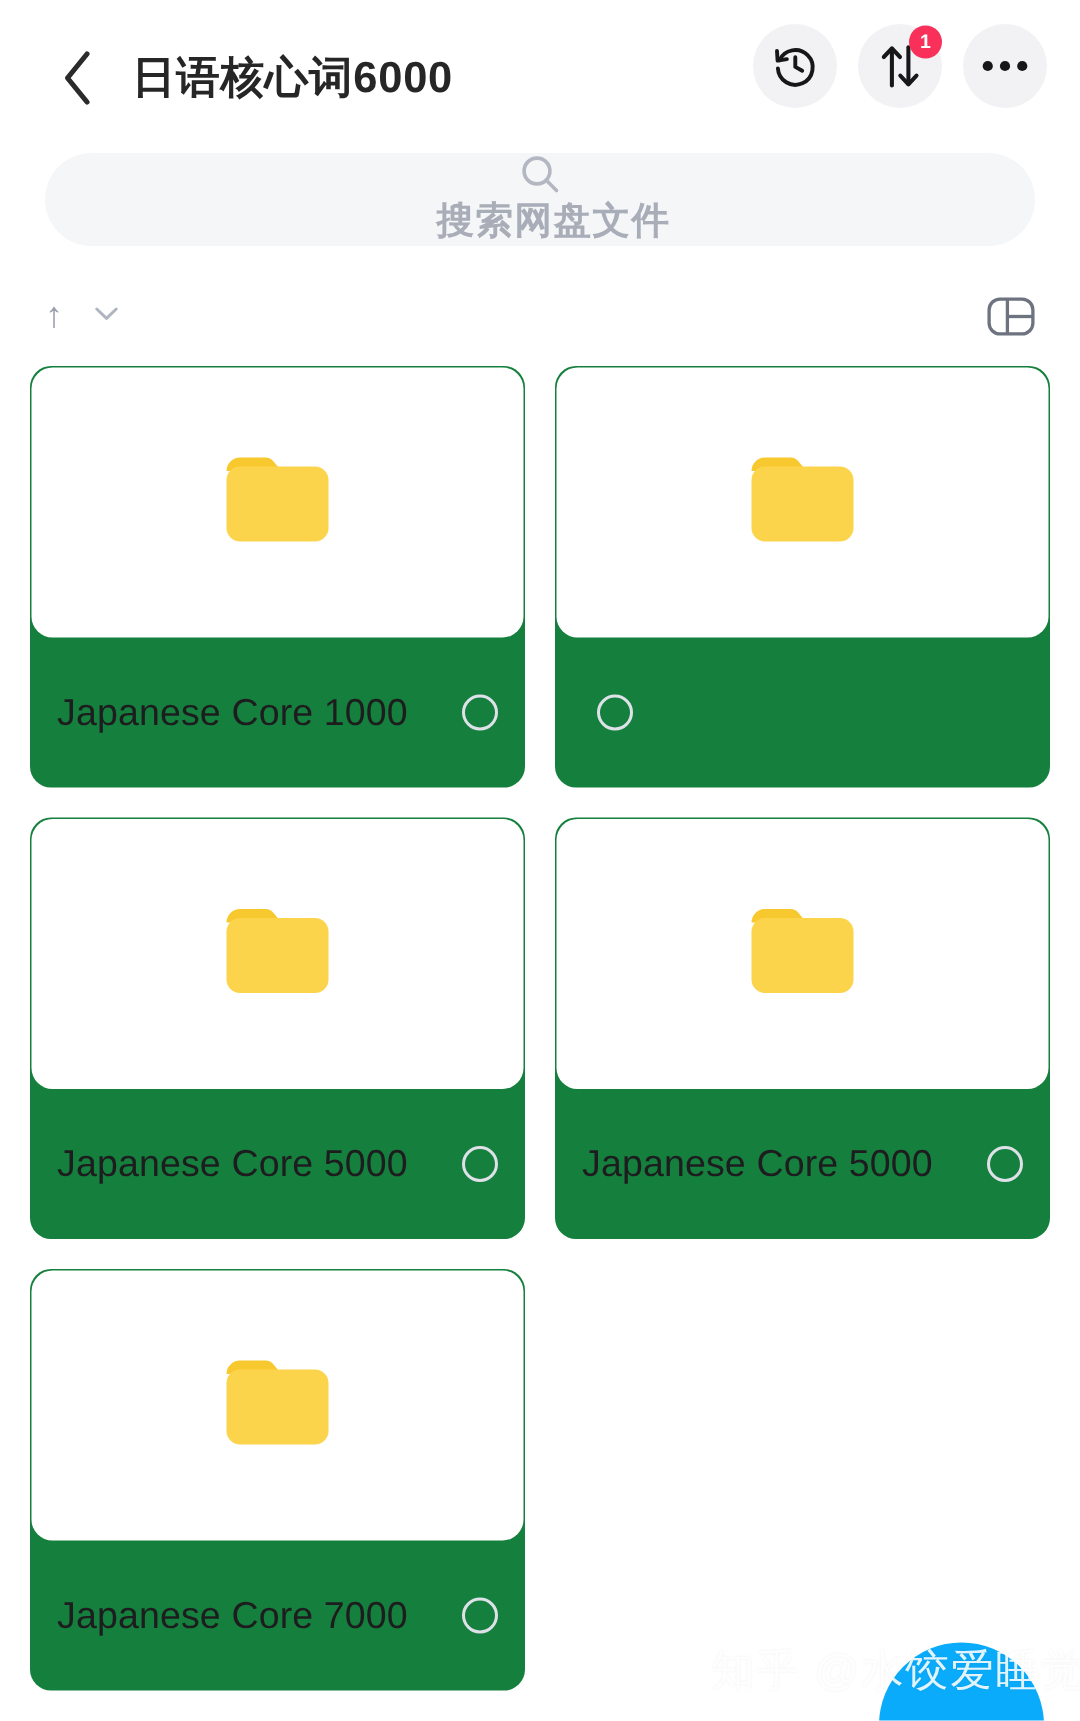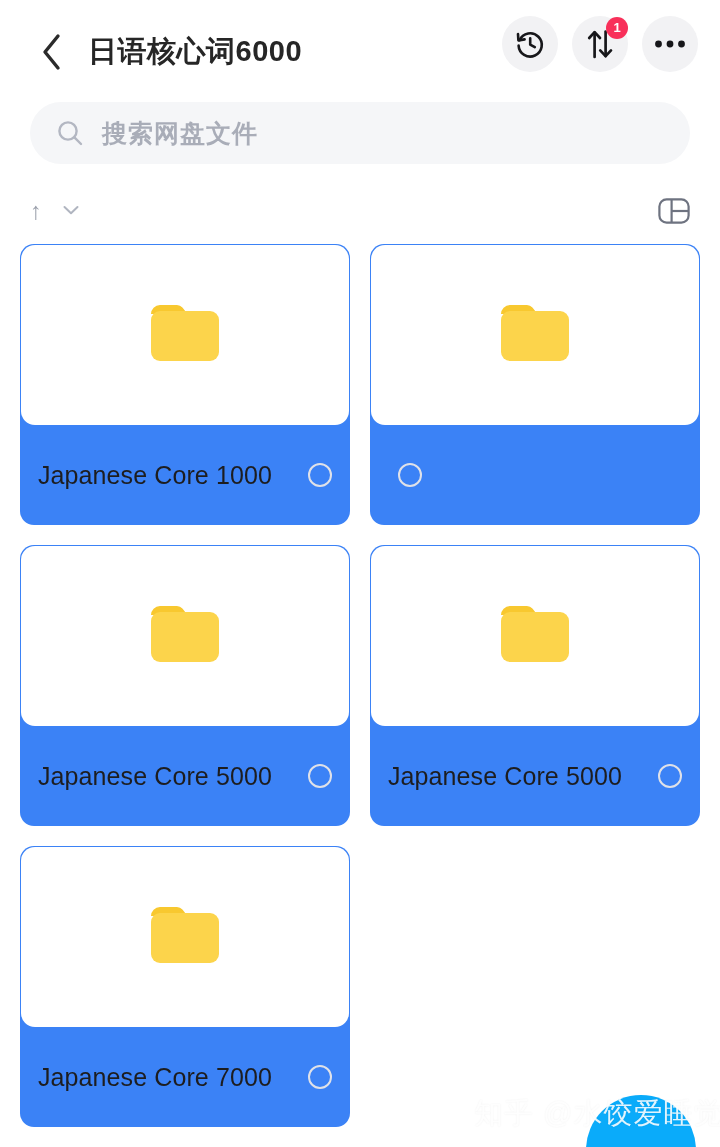--- a/index.html
+++ b/index.html
@@ -89,20 +89,21 @@
     padding: 30px 30px 0 30px;
   }
   .search-bar {
     height: 62px;
     border-radius: 31px;
     background: #f5f6f8;
     display: flex;
     align-items: center;
     padding: 0 26px;
     cursor: text;
+    flex-direction: column;
   }
   .search-bar svg { display: block; flex: 0 0 auto; }
   .search-placeholder {
     margin-left: 18px;
     font-size: 25px;
     font-weight: bold;
     color: #a9adb8;
     letter-spacing: 1px;
   }
 
@@ -139,21 +140,21 @@
   
   .grid {
     padding: 0 20px;
     display: grid;
     grid-template-columns: 1fr 1fr;
     column-gap: 20px;
     row-gap: 20px;
   }
 
   .card {
-    background: #3b82f6;
+    background: #15803d;
     border-radius: 14px;
     overflow: hidden;
     cursor: pointer;
   }
 
   .card-thumb {
     height: 180px;
     background: #ffffff;
     border-radius: 14px;
     margin: 1px 1px 0 1px;

